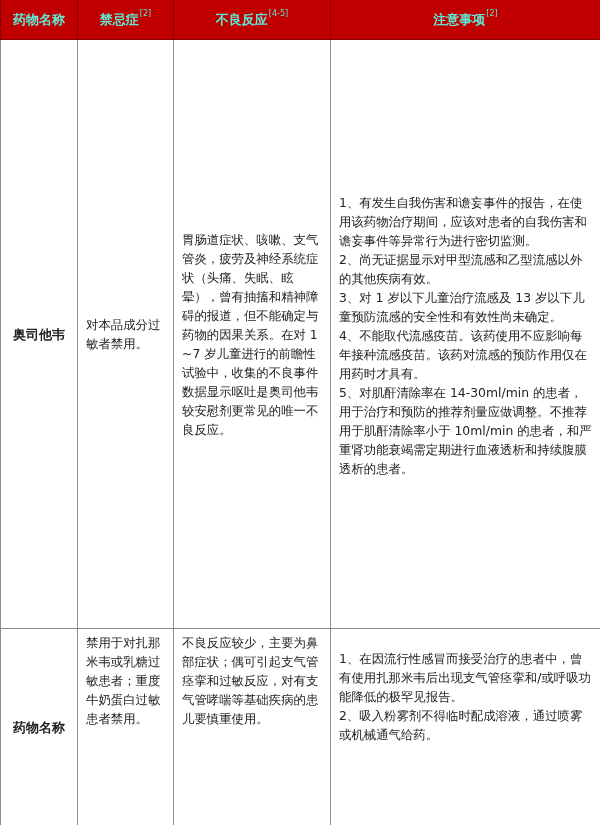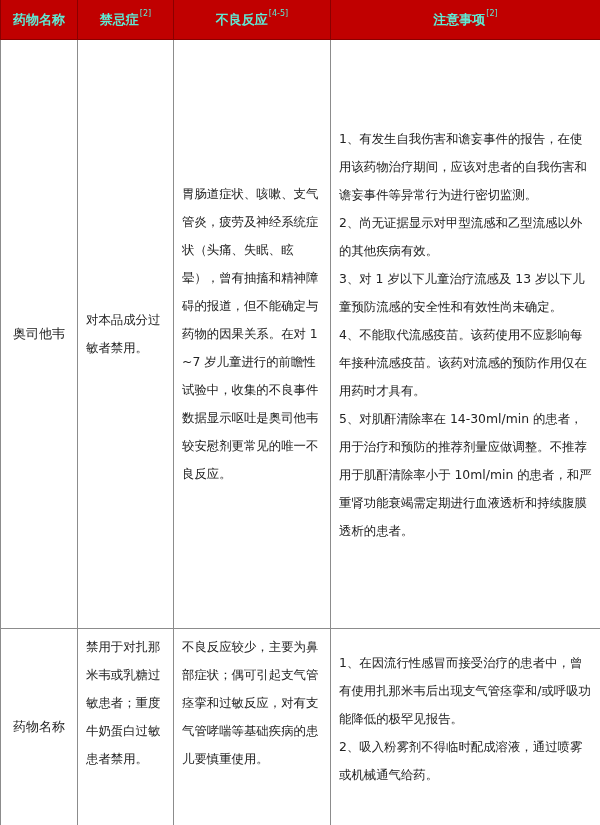--- a/index.html
+++ b/index.html
@@ -43,27 +43,27 @@
       font-weight: normal;
       vertical-align: top;
       position: relative;
       top: -2px;
       margin-left: 1px;
     }
     tbody td {
       border: 1px solid #8c8c8c;
       padding: 0 8px;
       font-size: 12.4px;
-      line-height: 28px;
+      line-height: 19px;
       vertical-align: middle;
       word-break: break-all;
     }
     tbody td.name-cell {
       text-align: center;
-      font-weight: normal;
+      font-weight: bold;
       font-size: 13px;
       padding: 0 2px;
     }
     tbody td.notes-cell {
       padding: 2px 8px 0 8px;
     }
     tr.row-oseltamivir { height: 589px; }
     tr.row-zanamivir { height: 197px; }
     tr.row-zanamivir td.notes-cell { vertical-align: top; padding-top: 20px; }
     tr.row-zanamivir td.contra-cell,

